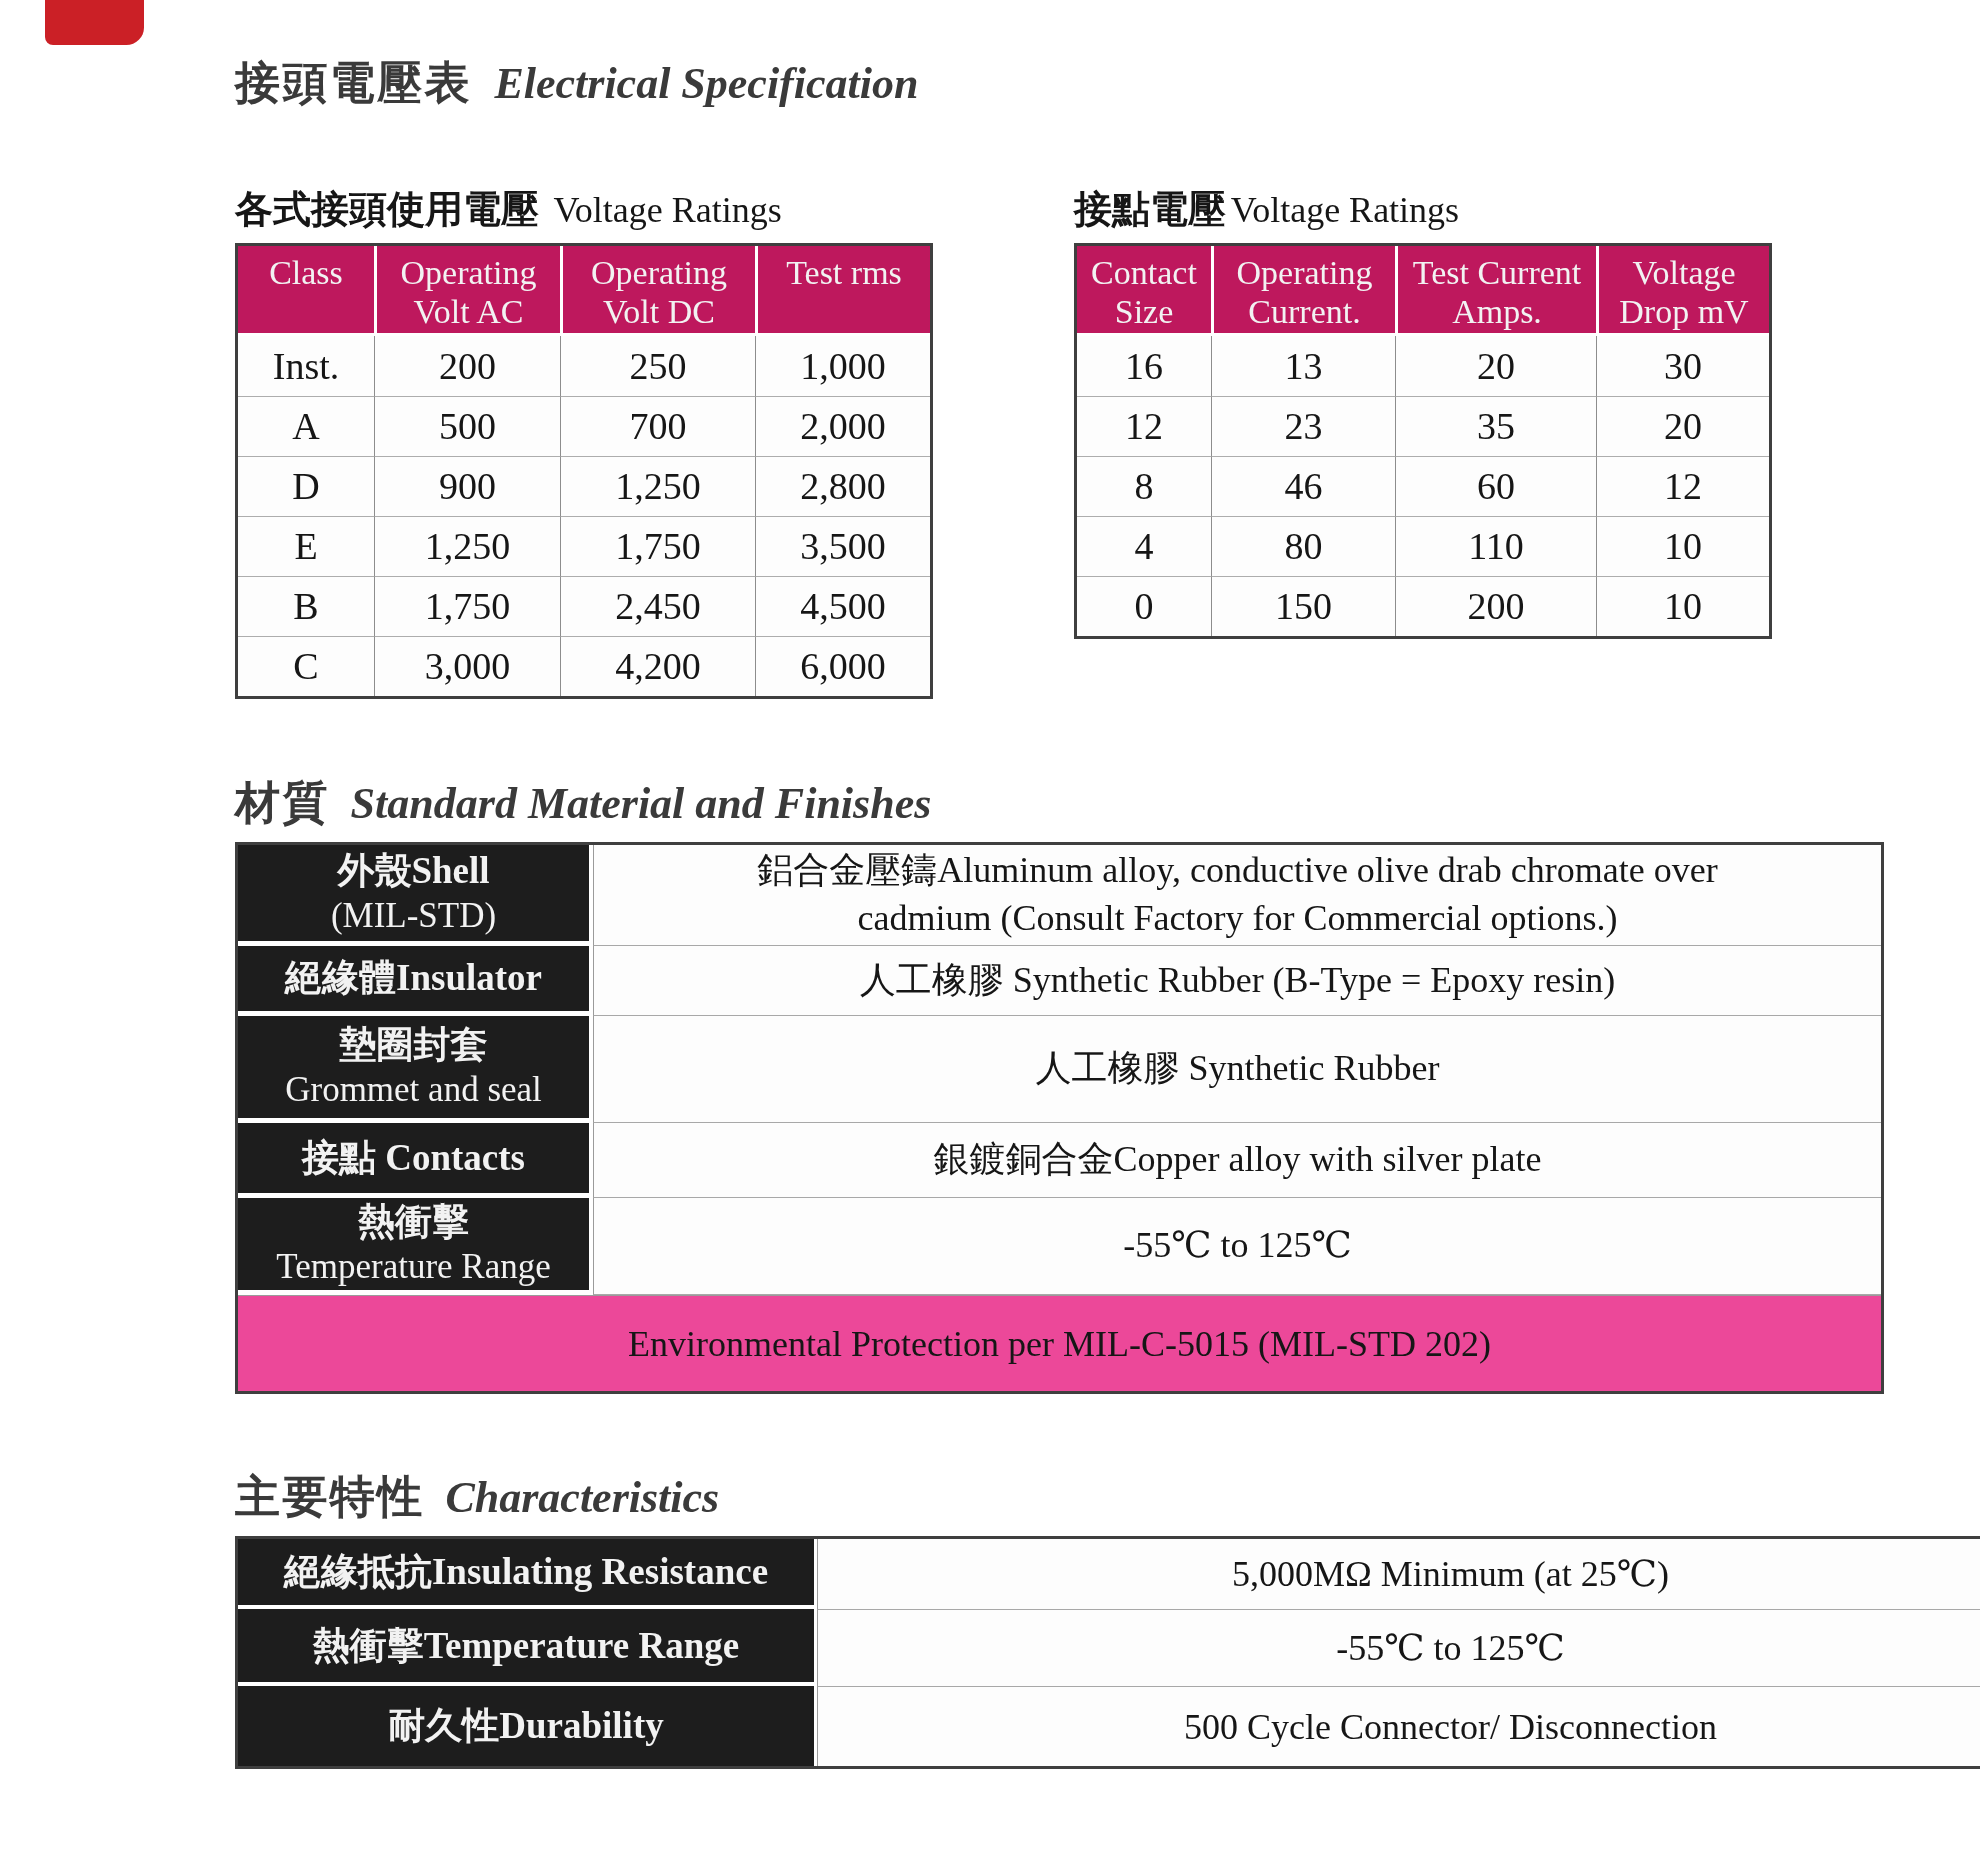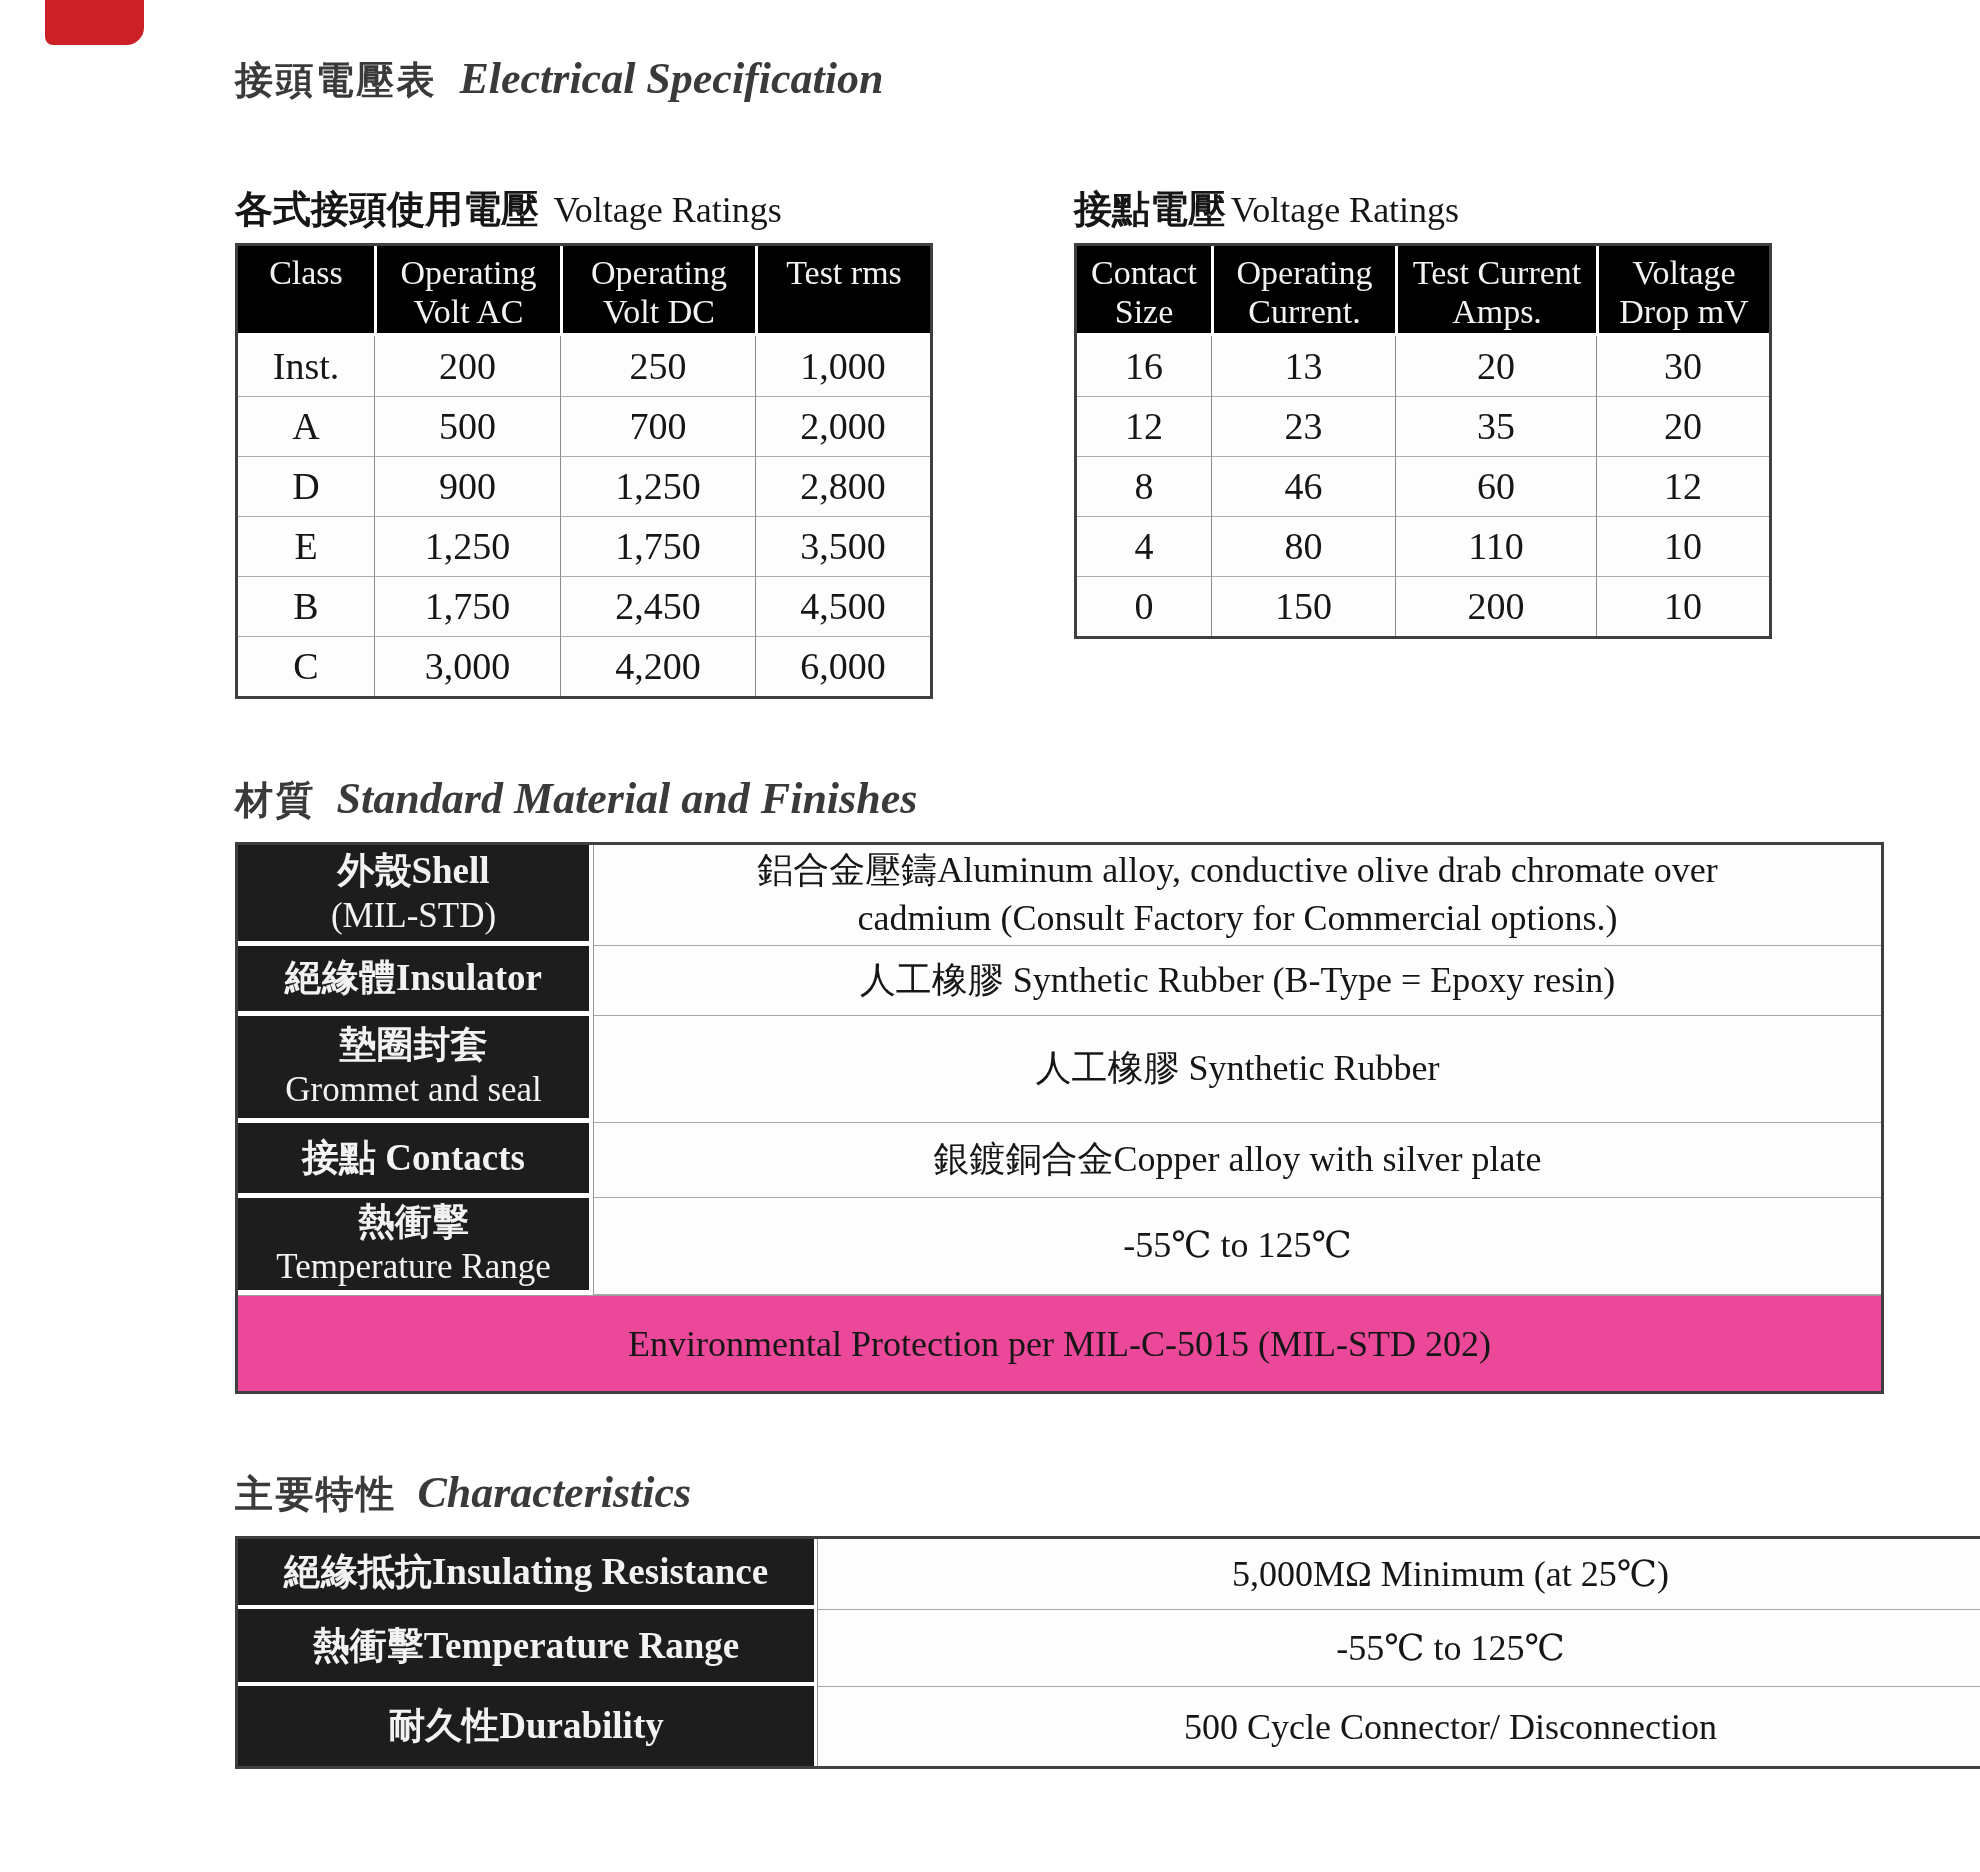--- a/index.html
+++ b/index.html
@@ -10,41 +10,41 @@
   .zh{font-weight:bold;}
 
   
   .red-mark{
     position:absolute;left:45px;top:0;width:99px;height:45px;
     background:#cb2026;border-radius:0 0 17.6px 8px;
   }
 
   
   .heading{position:absolute;left:235px;white-space:nowrap;color:#3a3a3a;margin:0;font-weight:normal;}
-  .heading .zh{font-size:38px;letter-spacing:2.4px;}
+  .heading .zh{font-size:45px;letter-spacing:2.4px;}
   .heading .en{font-size:44px;font-style:italic;font-weight:bold;margin-left:16px;}
   .heading-title{top:53px;}
   .heading-materials{top:773px;}
   .heading-characteristics{top:1467px;}
 
   
   .vt{position:absolute;}
   .vt-left{left:235px;top:184px;width:691px;}
   .vt-right{left:1074px;top:184px;width:692px;}
   .vt-title{text-align:left;white-space:nowrap;height:51px;line-height:51px;}
   .vt-title .zh{font-size:38px;}
   .vt-title .en{font-size:36px;}
   .vt-left .vt-title .en{margin-left:11.2px;}
   .vt-right .vt-title .en{margin-left:1.6px;}
   table.vtab{
     border-collapse:separate;border-spacing:0;table-layout:fixed;width:100%;
     border:3.2px solid #3f3f3f;margin-top:8px;background:#fdfdfd;
   }
   .vtab th{
-    background:#000000;color:#f2f2f2;font-weight:normal;font-size:34px;
+    background:#be185d;color:#f2f2f2;font-weight:normal;font-size:34px;
     vertical-align:top;padding-top:8px;line-height:1.14;height:82px;box-sizing:border-box;
     border-bottom:3.2px solid #ffffff;
   }
   .vtab th + th{border-left:3.2px solid #ffffff;}
   .vtab th .hl{display:block;text-align:center;}
   .vtab td{
     font-size:38px;text-align:center;vertical-align:middle;height:60px;box-sizing:border-box;
     background:#fdfdfd;
   }
   .vtab tbody tr + tr td{border-top:1.6px solid #adadad;}

